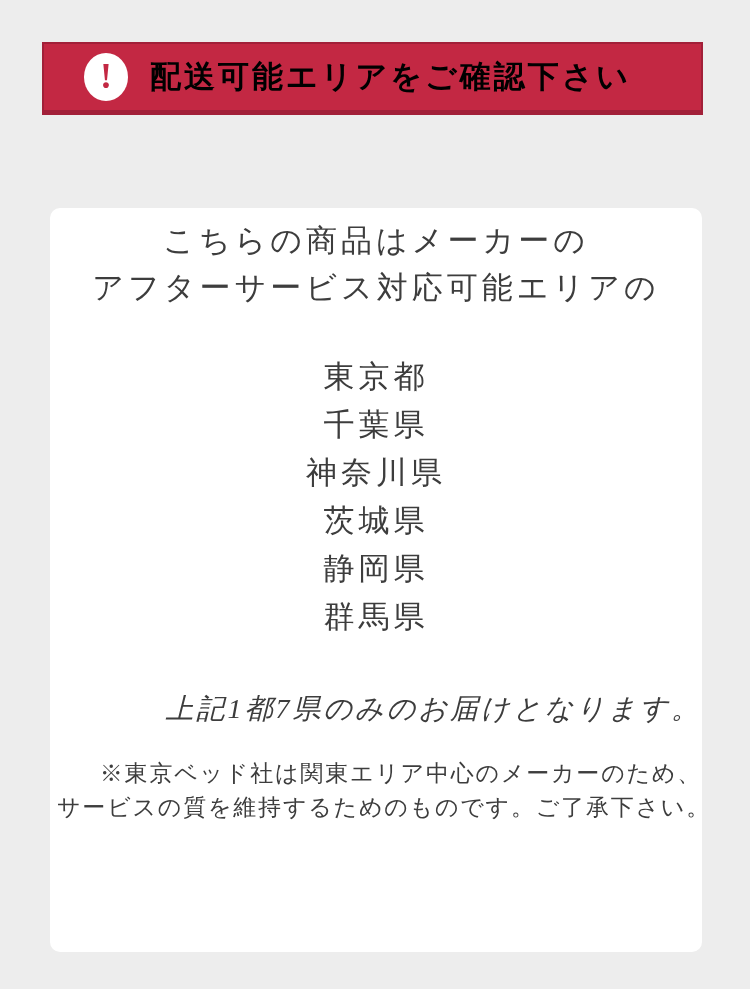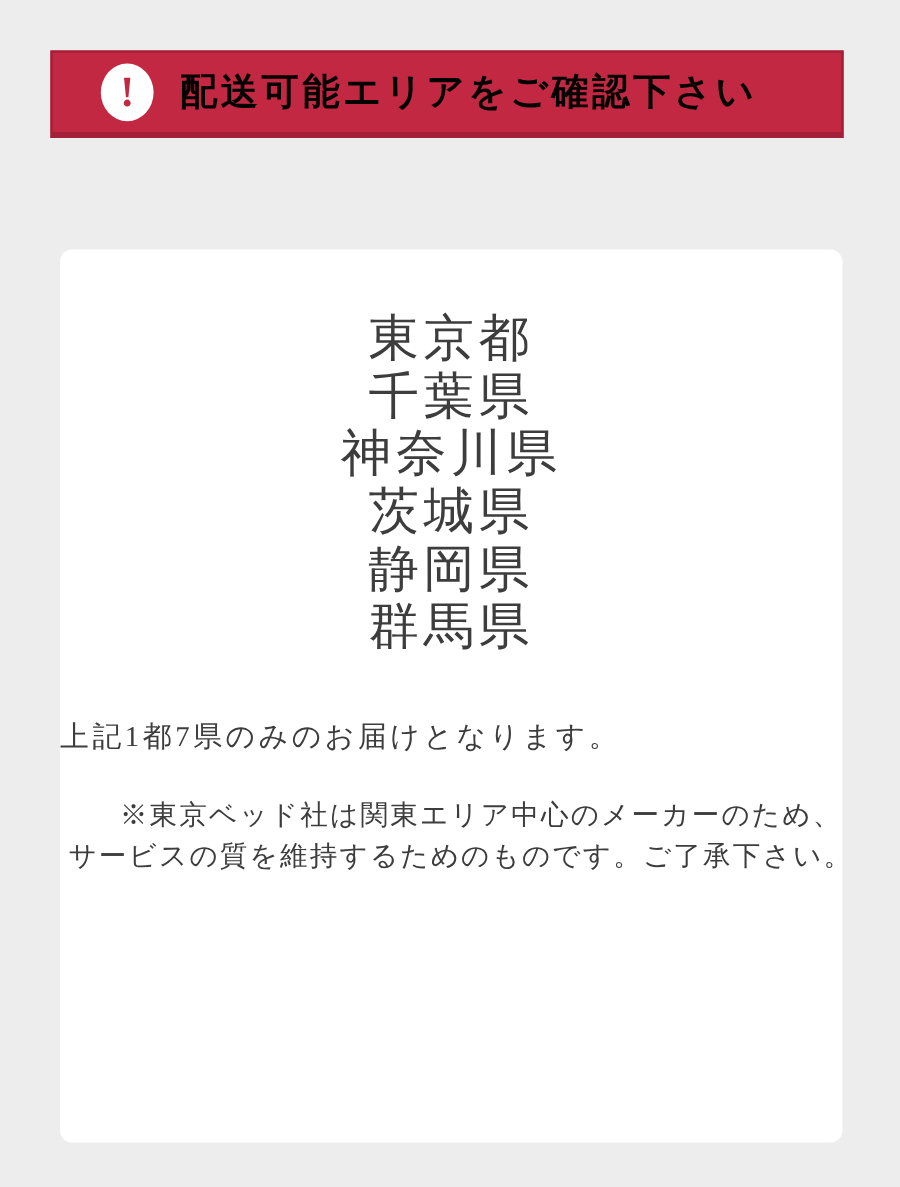--- a/index.html
+++ b/index.html
@@ -66,31 +66,32 @@
   }
   .intro {
     text-align: center;
     font-size: 31px;
     line-height: 47px;
     letter-spacing: 4px;
   }
   .prefecture-list {
     margin-top: 42px;
     text-align: center;
-    font-size: 42px;
+    font-size: 31px;
     line-height: 48px;
     letter-spacing: 4px;
   }
   .delivery-note {
     margin-top: 44px;
-    text-align: left;
-    font-size: 24px;
+    text-align: right;
+    font-size: 28px;
     line-height: 48px;
     letter-spacing: 3px;
     white-space: nowrap;
+    font-style: italic;
   }
   .footnote {
     margin-top: 24px;
     text-align: right;
     padding-left: 7px;
     font-size: 23px;
     line-height: 34px;
     letter-spacing: 1.8px;
     white-space: nowrap;
   }
@@ -101,20 +102,24 @@
 <div class="page">
 
   <div class="alert-banner">
     <div class="alert-icon">
       <span>!</span>
     </div>
     <div class="alert-text">配送可能エリアをご確認下さい</div>
   </div>
 
   <div class="info-card">
+    <div class="intro">
+      <div>こちらの商品はメーカーの</div>
+      <div>アフターサービス対応可能エリアの</div>
+    </div>
 
     <div class="prefecture-list">
       <div>東京都</div>
       <div>千葉県</div>
       <div>神奈川県</div>
       <div>茨城県</div>
       <div>静岡県</div>
       <div>群馬県</div>
     </div>
 

